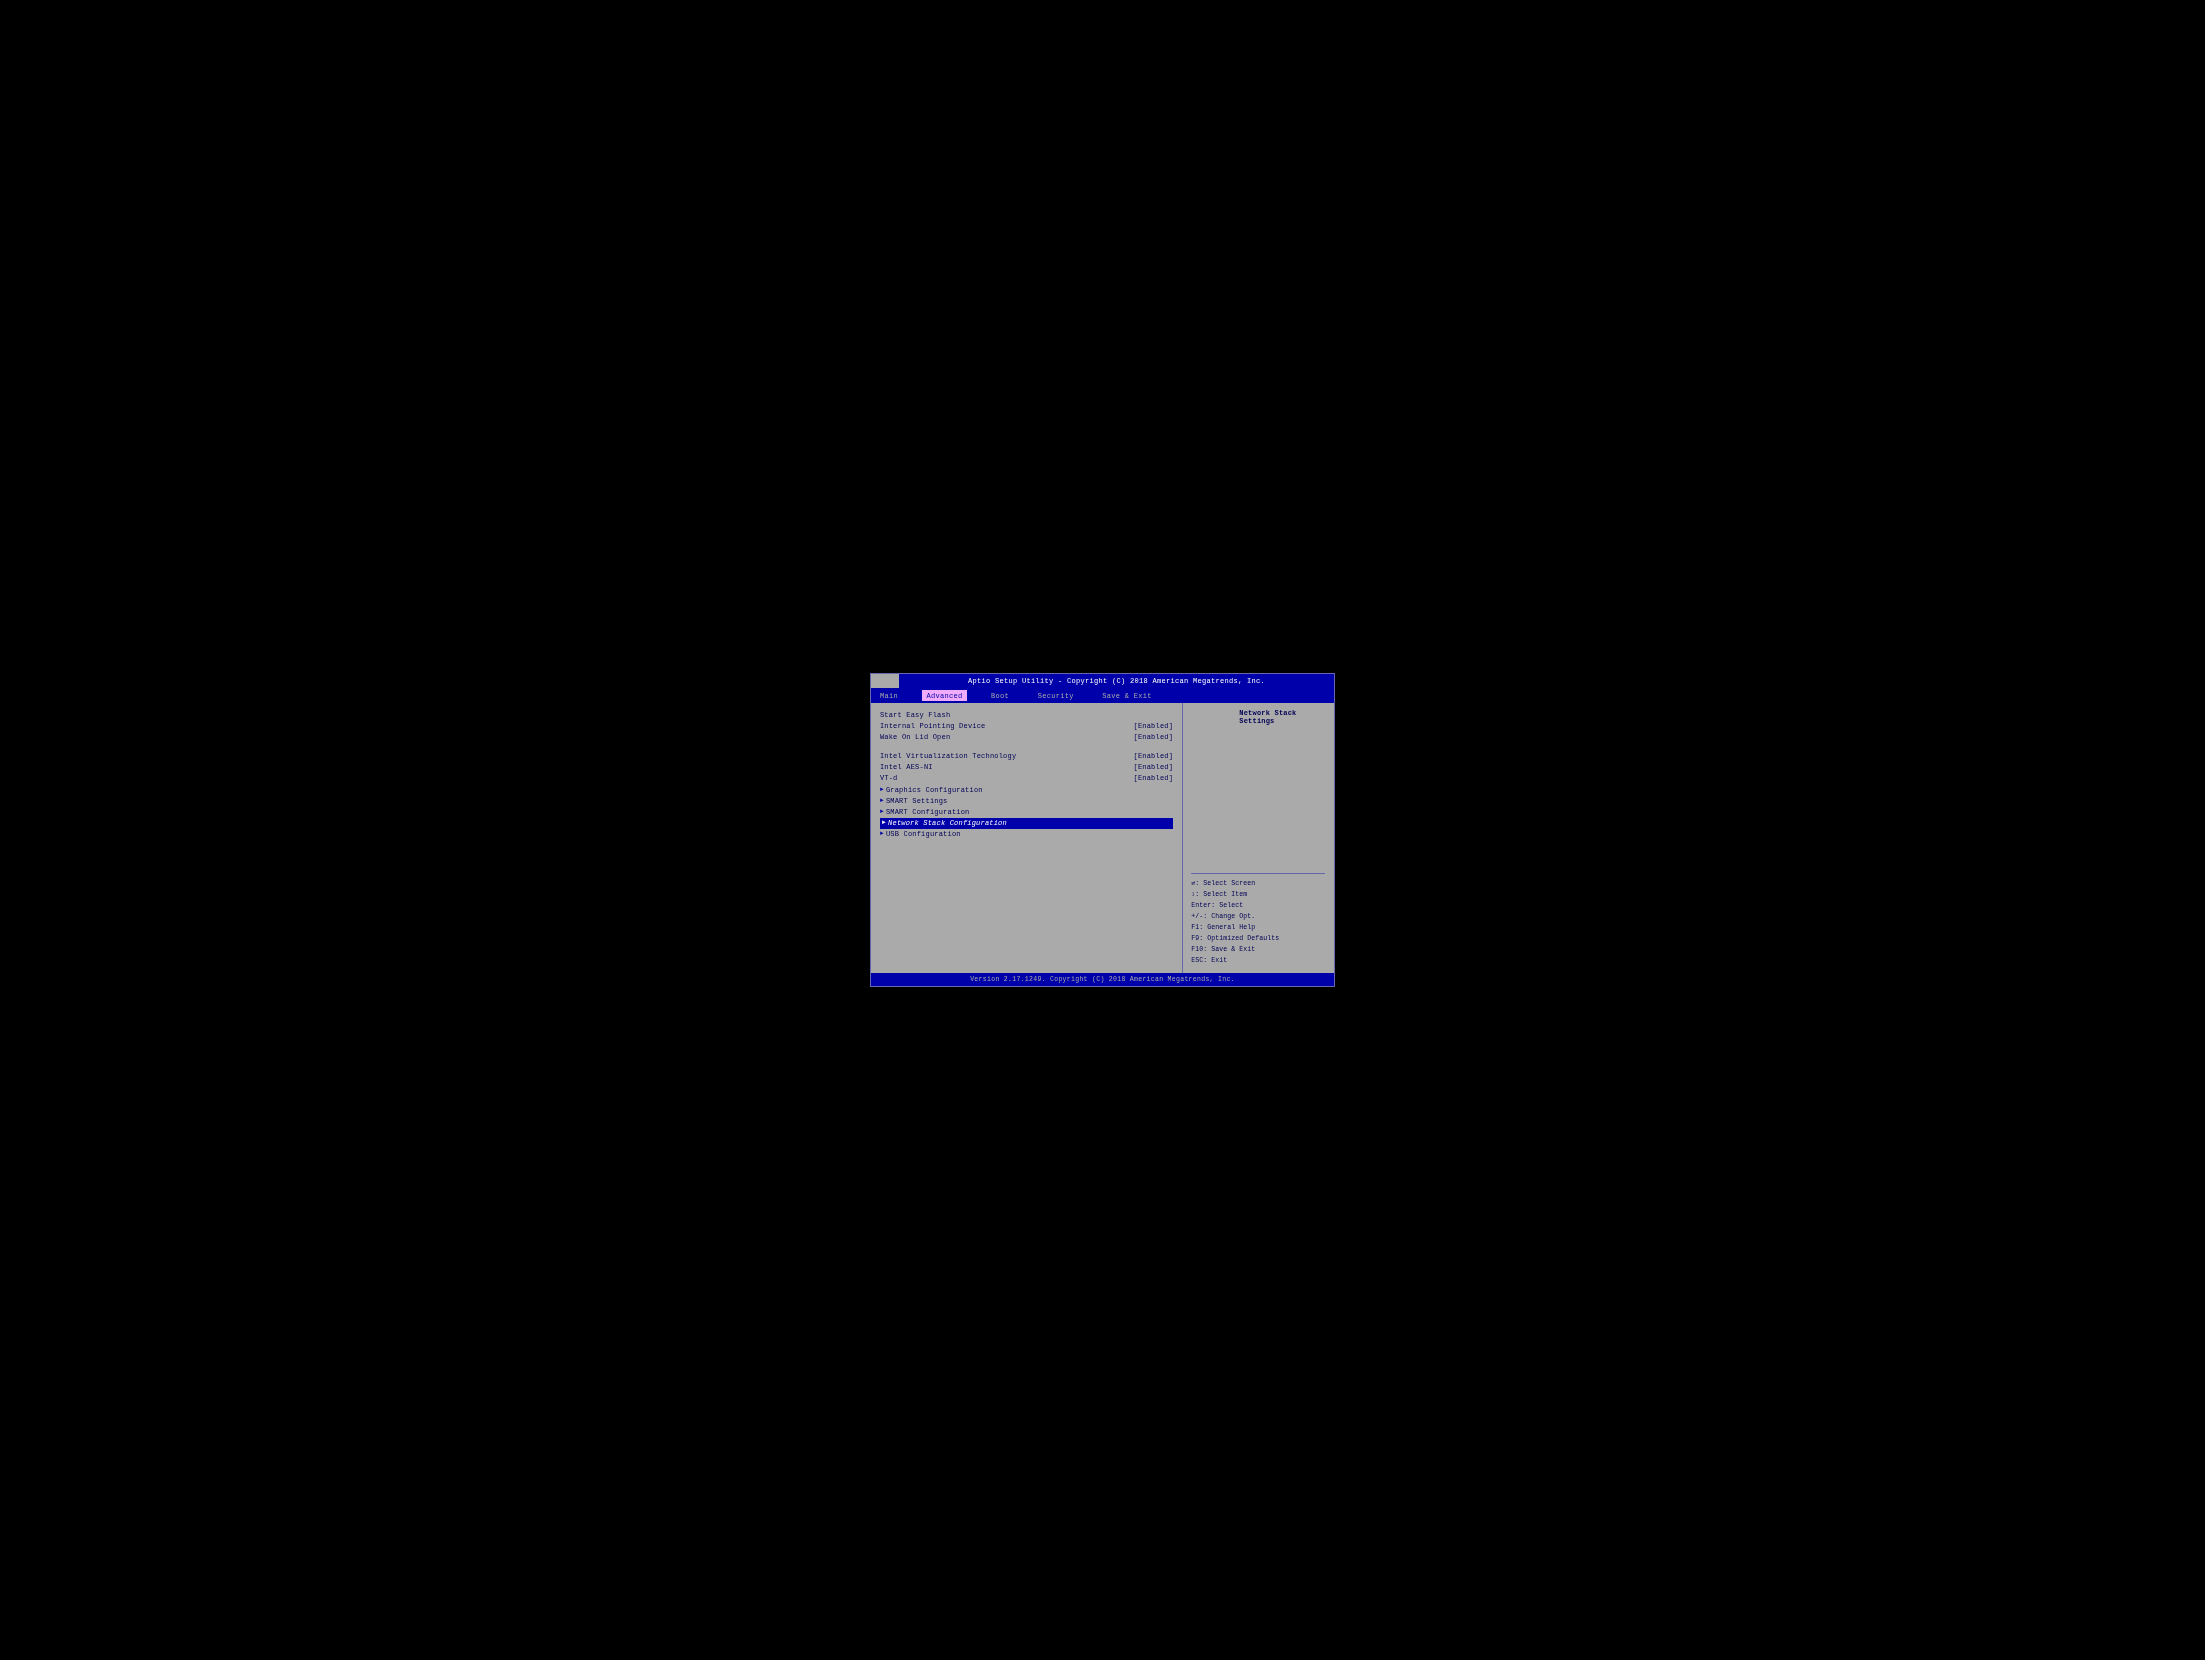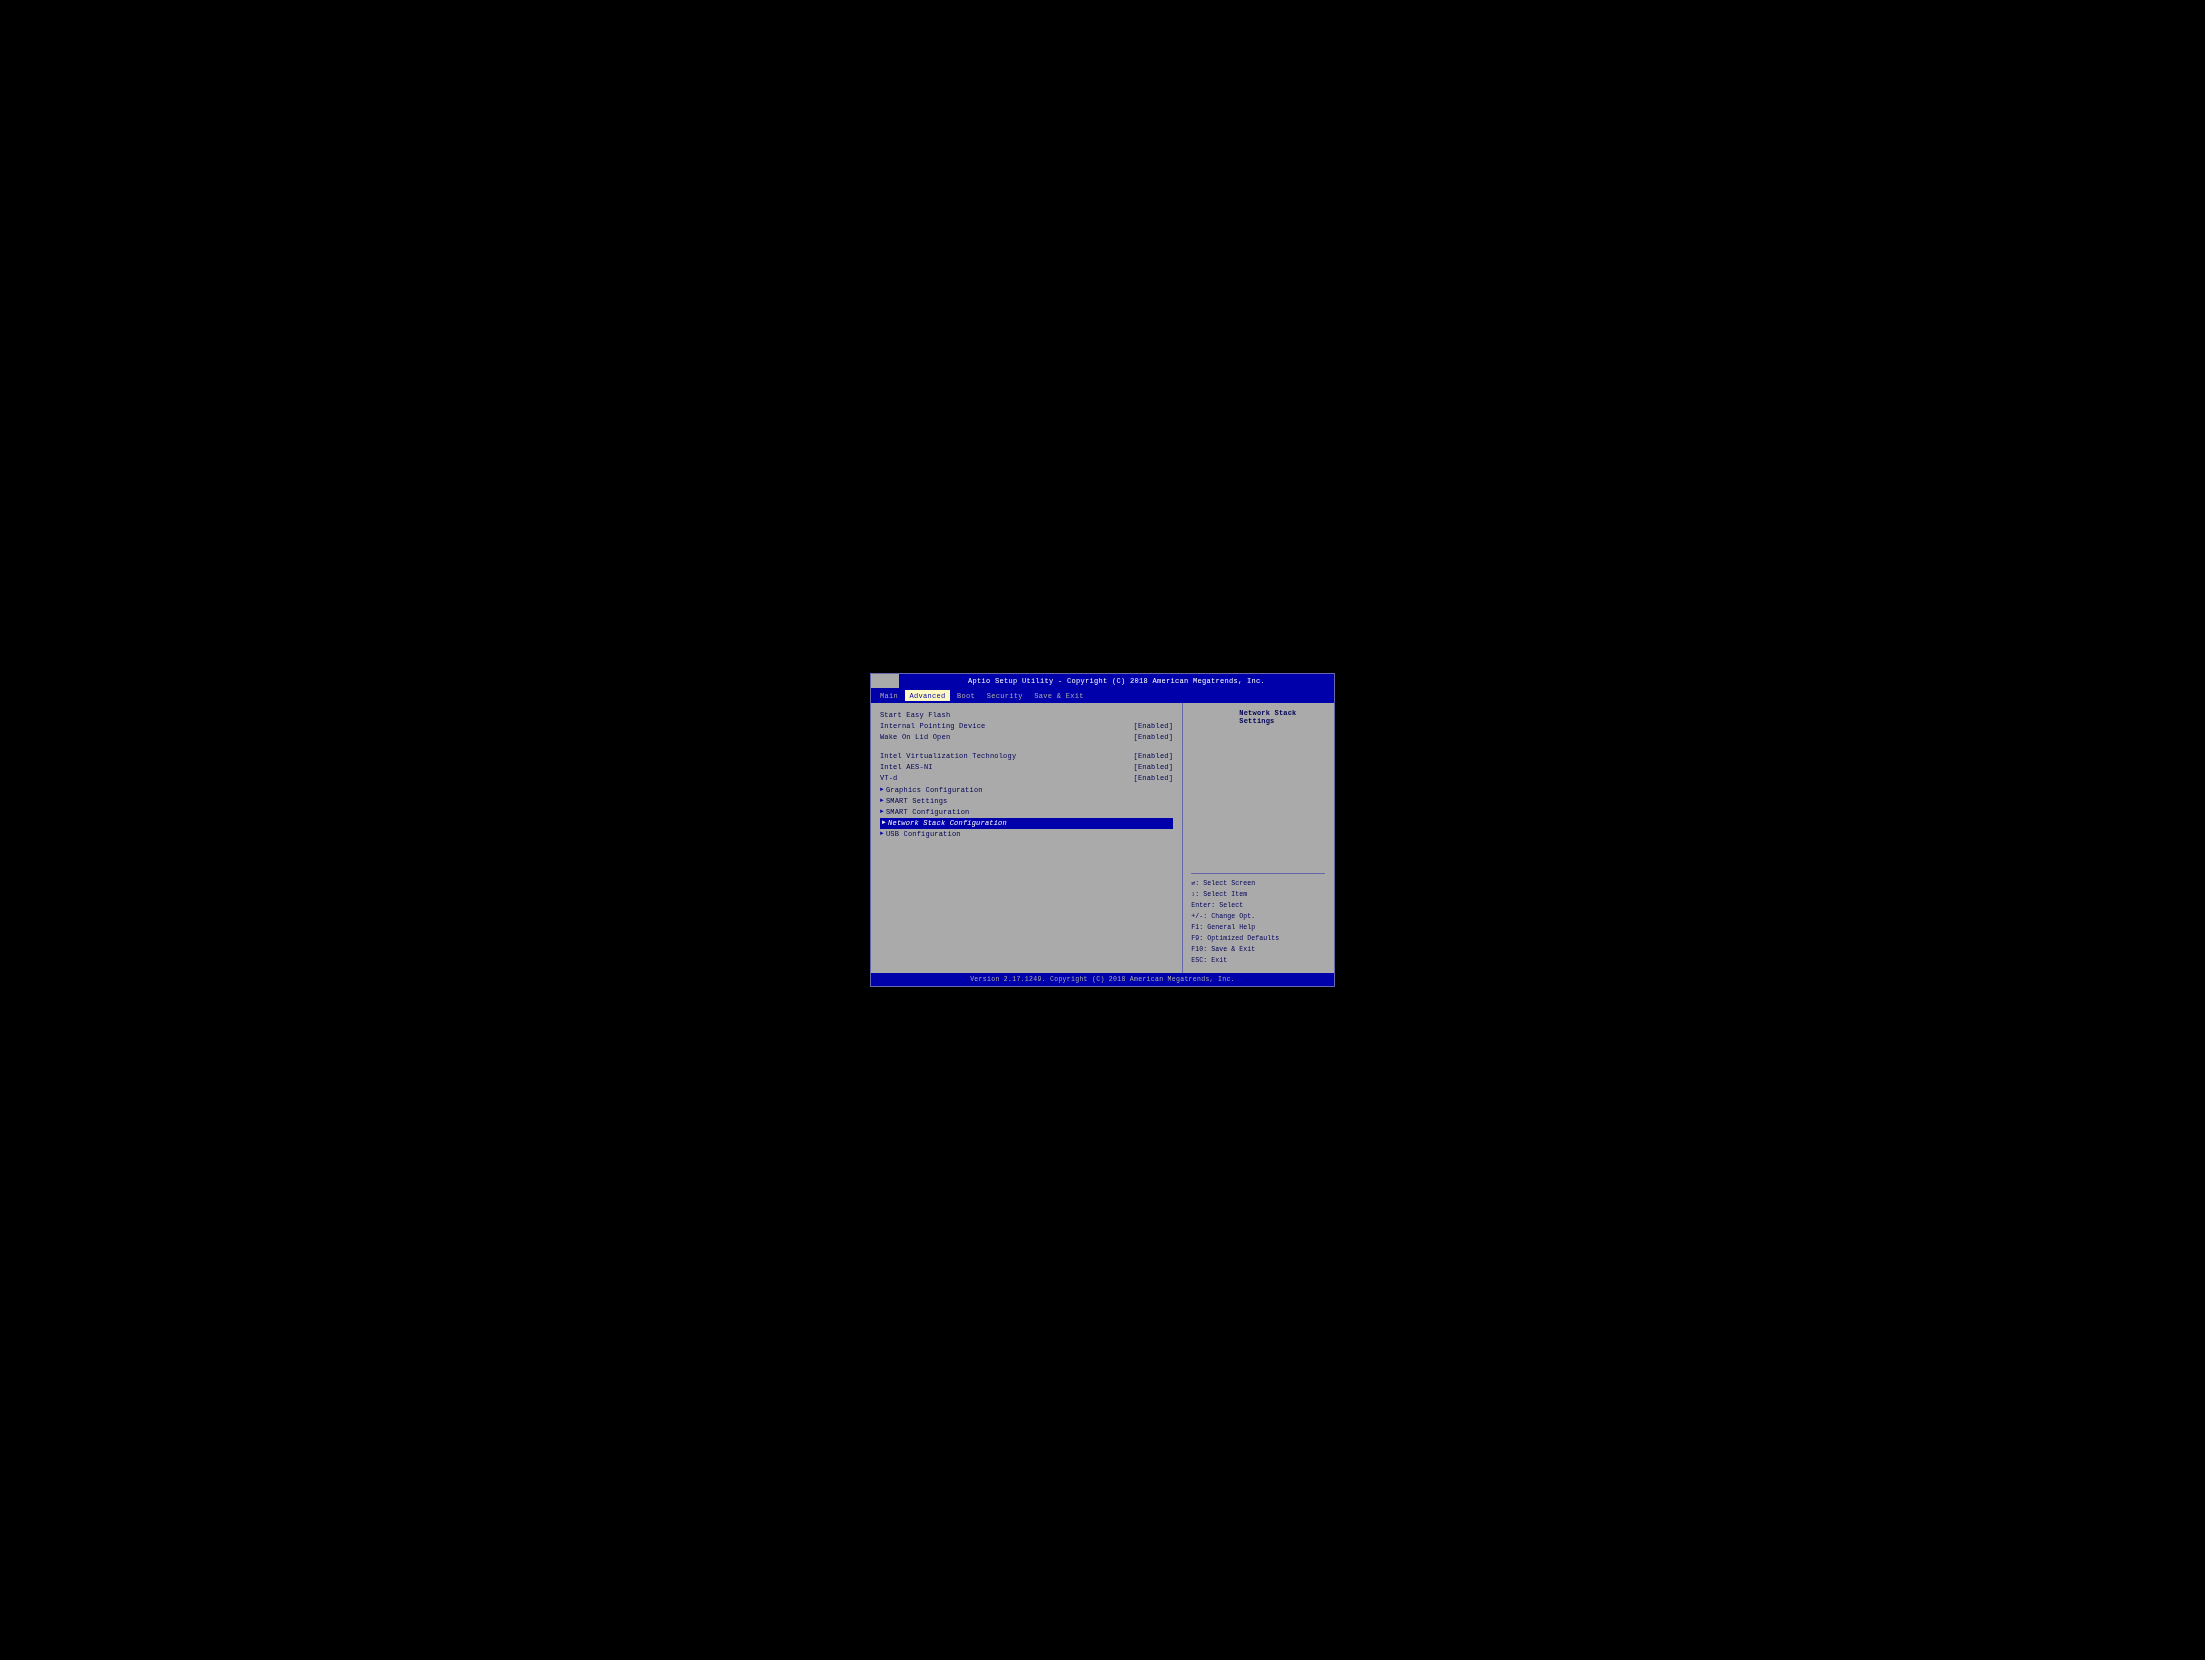--- a/index.html
+++ b/index.html
@@ -36,33 +36,33 @@
       font-size: 7px;
       font-weight: normal;
       letter-spacing: 0.3px;
       margin-left: 28px;
     }
 
     .menu-bar {
       background-color: #0000aa;
       padding: 2.2px 4.3px;
       display: flex;
-      gap: 3px;
+      gap: 20px;
     }
 
     .menu-item {
       color: #aaaaaa;
       font-size: 7px;
       padding: 1.1px 4.3px;
       cursor: pointer;
       letter-spacing: 0.3px;
     }
 
     .menu-item.active {
-      background-color: #fef9c3;
+      background-color: #f0abfc;
       color: #0000aa;
     }
 
     .content-area {
       display: flex;
       background-color: #aaaaaa;
       min-height: 270px;
     }
 
     .main-panel {

